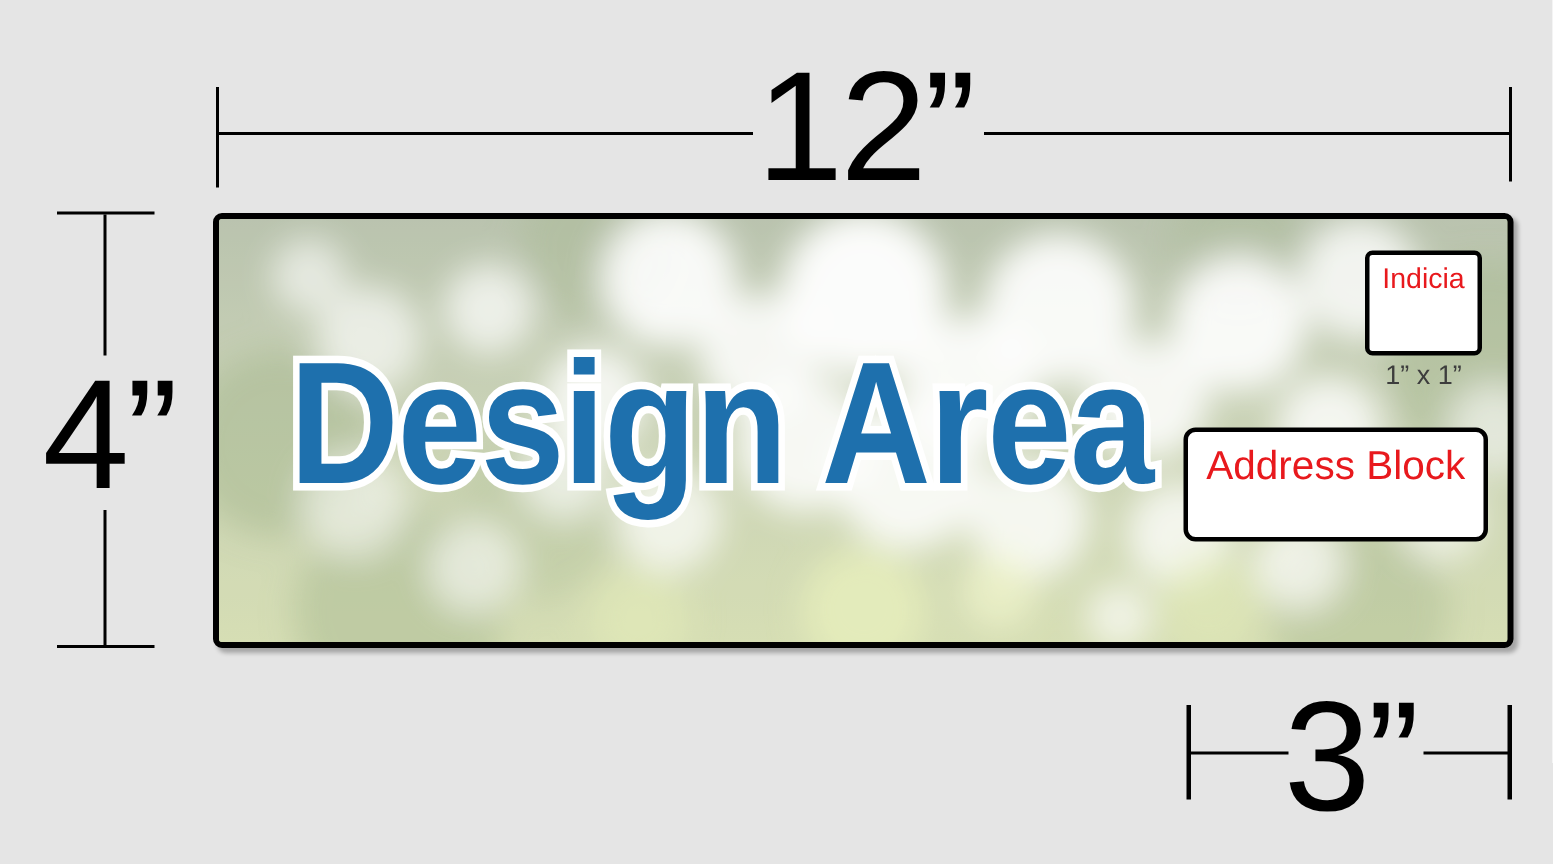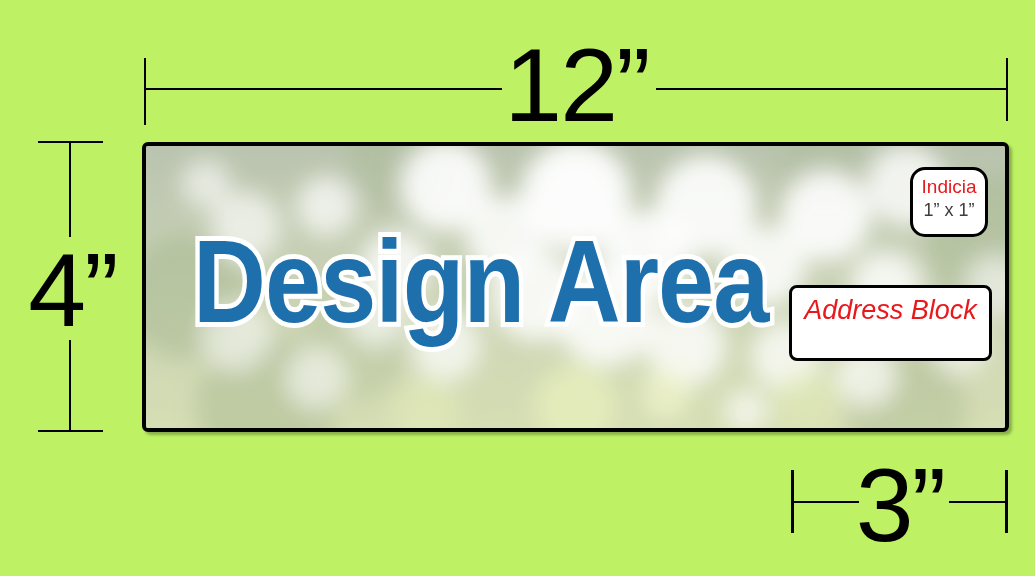--- a/index.html
+++ b/index.html
@@ -3,21 +3,21 @@
 <meta charset="utf-8">
 <style>
   * { margin: 0; padding: 0; box-sizing: border-box; }
   html, body { background: #ffffff; }
   body { font-family: "Liberation Sans", "DejaVu Sans", sans-serif; }
 
   .canvas {
     position: relative;
     width: 1035px;
     height: 576px;
-    background: #bef264;
+    background: #e5e5e5;
     overflow: hidden;
   }
 
   
   .dim-line, .dim-tick { position: absolute; background: #000; }
   .dim-label {
     position: absolute;
     color: #000;
     font-size: 104px;
     line-height: 1;
@@ -82,33 +82,33 @@
   
   .callout {
     position: absolute;
     background: #ffffff;
     border: 3px solid #000;
     text-align: center;
   }
   .indicia-box {
     left: 764px; top: 21px;
     width: 78px; height: 70px;
-    border-radius: 15px;
+    border-radius: 5px;
     padding-top: 6px;
   }
   .indicia-box .box-title { font-size: 19px; line-height: 1.2; }
-  .indicia-box .box-size  { font-size: 18px; line-height: 1.3; color: #3d3d3d; }
+  .indicia-box .box-size  { font-size: 18px; line-height: 1.3; color: #3d3d3d; margin-top: 40px; }
 
   .address-box {
     left: 643px; top: 139px;
     width: 203px; height: 76px;
     border-radius: 8px;
     padding-top: 7px;
   }
-  .address-box .box-title { font-size: 27px; line-height: 1.15; font-style: italic; }
+  .address-box .box-title { font-size: 27px; line-height: 1.15; }
   .address-box .box-size  { font-size: 26px; line-height: 1.3; color: #1a1a1a; }
 
   .box-title { color: var(--label-red, #e8191d); }
 </style>
 </head>
 <body>
 
 <div class="canvas">
 
   <div>

